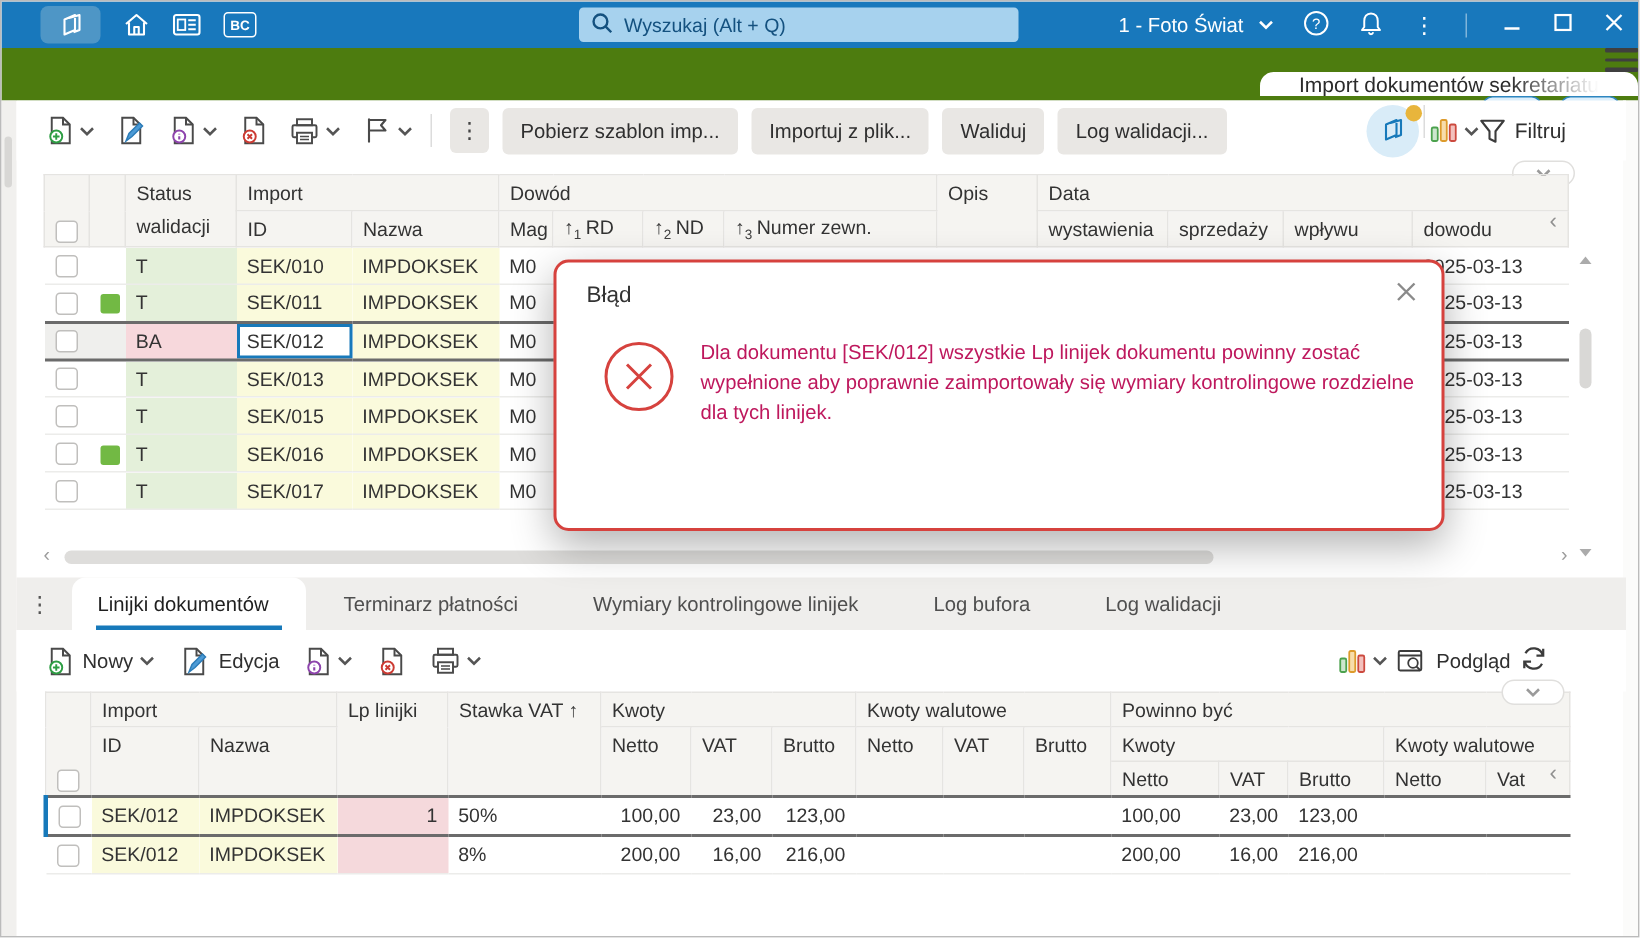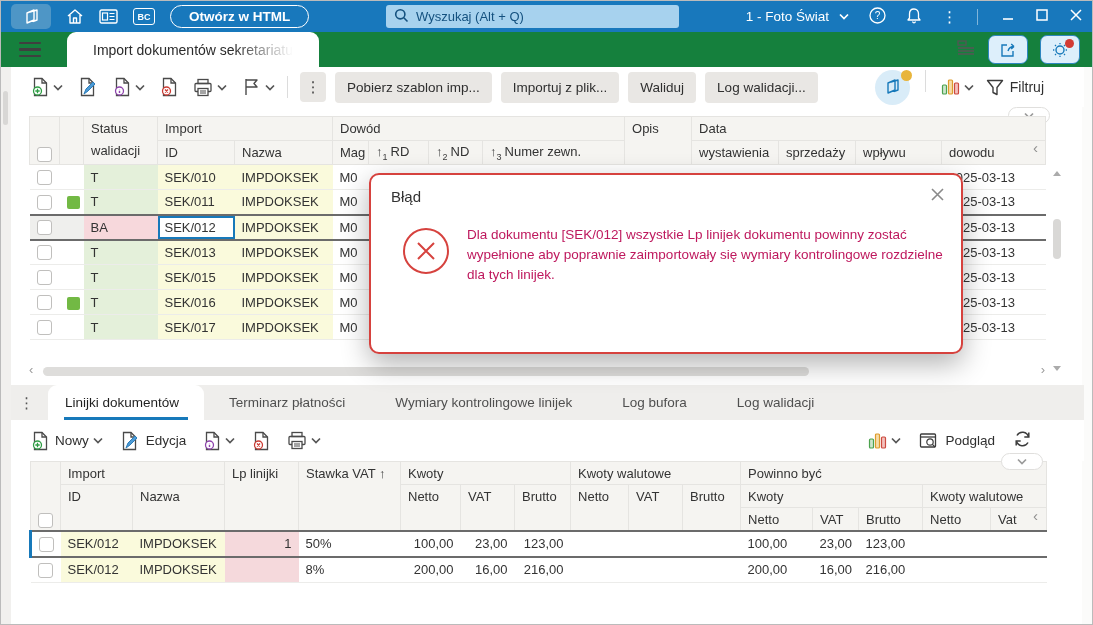--- a/index.html
+++ b/index.html
@@ -3,41 +3,41 @@
 <meta charset="utf-8">
 <style>
   * { box-sizing: border-box; margin: 0; padding: 0; }
   body { font-family: "Liberation Sans", sans-serif; background:#ddd; }
   .window { position:relative; width:1093px; height:625px; background:#fff; overflow:hidden;
             font-size:13px; color:#333; border:1px solid #bbb; }
 
   
   .titlebar { position:absolute; top:0; left:0; right:0; height:31px; background:#1878BC;
               display:flex; align-items:center; color:#fff; }
-  .tb-left { display:flex; align-items:center; gap:15px; padding-left:10px; }
+  .tb-left { display:flex; align-items:center; gap:15px; padding-left:26px; }
   .applogo { width:40px; height:25px; background:#4E96C6; border-radius:5px;
              display:flex; align-items:center; justify-content:center; }
   .tbicon svg, .applogo svg { display:block; }
   .bcbox { width:22px; height:17px; border:1.4px solid #fff; border-radius:3px;
            font-size:9px; font-weight:bold; display:flex; align-items:center; justify-content:center; }
   .openhtml { border:1.6px solid #fff; border-radius:14px; padding:3px 18px;
               font-weight:bold; font-size:13.5px; background:transparent; color:#fff; cursor:default; }
   .search { position:absolute; left:385px; top:4px; width:293px; height:23px; background:#A7D2EE;
             border-radius:3px; display:flex; align-items:center; padding:0 8px; gap:7px; }
   .search input { background:transparent; border:none; outline:none; color:#14517F;
                   font-size:13px; width:100%; font-family:"Liberation Sans",sans-serif; }
   .search input::placeholder { color:#14517F; opacity:1; }
   .tb-right { position:absolute; right:10px; top:0; height:31px; display:flex; align-items:center; gap:20px; }
   .company { display:flex; align-items:center; gap:10px; font-size:13.5px; }
   .winctl { display:flex; align-items:center; gap:22px; margin-left:4px; }
   .tbsep { width:1px; height:16px; background:rgba(255,255,255,.45); }
 
   
-  .row2 { position:absolute; top:31px; left:0; right:0; height:35px; background:#15803d;
-          display:flex; align-items:center; }
+  .row2 { position:absolute; top:31px; left:0; right:0; height:35px; background:#4d7c0f;
+          display:flex; align-items:flex-end;flex-direction:column; }
   .hamburger { width:22px; display:flex; flex-direction:column; gap:4px; margin-left:18px; }
   .hamburger i { display:block; height:2.5px; background:#3F3F3F; border-radius:1px; }
   .mtab { margin-left:26px; height:35px; background:#fff; border-radius:9px 9px 0 0;
           padding:0 26px; display:flex; align-items:center; font-size:14px; color:#2b2b2b;
           align-self:flex-end; }
   .mtab .fade { -webkit-mask-image:linear-gradient(90deg,#000 70%,transparent 100%);
                 mask-image:linear-gradient(90deg,#000 70%,transparent 100%); }
   .row2-right { margin-left:auto; display:flex; align-items:center; gap:12px; padding-right:12px; }
   .bluebtn { width:40px; height:29px; border:1px solid #2D86C0; background:#DDEFFB; border-radius:7px;
              display:flex; align-items:center; justify-content:center; position:relative; }
@@ -47,21 +47,21 @@
   .toolbar { position:absolute; top:66px; left:10px; width:1073px; height:40px; background:#fff;
              display:flex; align-items:center; gap:9px; padding:0 40px 0 20px; }
   .ticon { display:flex; align-items:center; gap:4px; }
   .chev { width:10px; height:7px; }
   .chev path { fill:none; stroke:#555; stroke-width:1.7; }
   .vsep { width:1px; height:22px; background:#DCDCDC; margin:0 3px; }
   .kebabbtn { width:26px; height:30px; background:#E9E7E4; border-radius:4px; color:#444;
               display:flex; align-items:center; justify-content:center; font-size:15px; }
   .gbtn { background:#E9E7E4; border:none; border-radius:4px; padding:8px 12px; font-size:13.5px;
           color:#2F2F2F; font-family:"Liberation Sans",sans-serif; cursor:default; white-space:nowrap; }
-  .t-right { margin-left:auto; display:flex; gap:12px; }
+  .t-right { margin-left:auto; display:flex; gap:0; }
   .roundicon { width:35px; height:35px; border-radius:50%; background:#D9ECF8; position:relative;
                display:flex; align-items:center; justify-content:center; }
   .yellowdot { position:absolute; top:0px; right:-2px; width:11px; height:11px; border-radius:50%; background:#E8B53C; }
   .filtr { display:flex; align-items:center; gap:6px; font-size:14px; color:#2F2F2F; }
 
   
   .grid-zone { position:absolute; top:106px; left:10px; width:1073px; height:276px; }
   table.grid { position:absolute; top:9px; left:18px; width:1016px; border-collapse:collapse; table-layout:fixed; }
   table.grid th { background:#F5F4F1; border:1px solid #E5E4E1; font-weight:normal; text-align:left;
                   padding:2px 7px; font-size:13px; color:#333; height:24px; vertical-align:middle; white-space:nowrap; overflow:hidden; }
@@ -144,21 +144,20 @@
           </svg>
       </span>
       <span class="tbicon">
         <svg width="19" height="15" viewBox="0 0 19 15">
             <rect x="1" y="1" width="17" height="13" rx="1.5" fill="none" stroke="#fff" stroke-width="1.4"></rect>
             <rect x="3.5" y="4" width="5" height="7" fill="none" stroke="#fff" stroke-width="1.2"></rect>
             <path d="M10.5 4.5 H15.5 M10.5 7.5 H15.5 M10.5 10.5 H15.5" stroke="#fff" stroke-width="1.2"></path>
           </svg>
       </span>
       <span class="bcbox">BC</span>
-      <button class="openhtml">Otwórz w HTML</button>
     </div>
     <div class="search">
       <span>
         <svg width="15" height="15" viewBox="0 0 15 15">
             <circle cx="6.3" cy="6.3" r="4.6" fill="none" stroke="#14517F" stroke-width="1.6"></circle>
             <path d="M9.8 9.8 L13.5 13.5" stroke="#14517F" stroke-width="1.6"></path>
           </svg>
       </span>
       <input type="text" placeholder="Wyszukaj (Alt + Q)" style="">
     </div>

